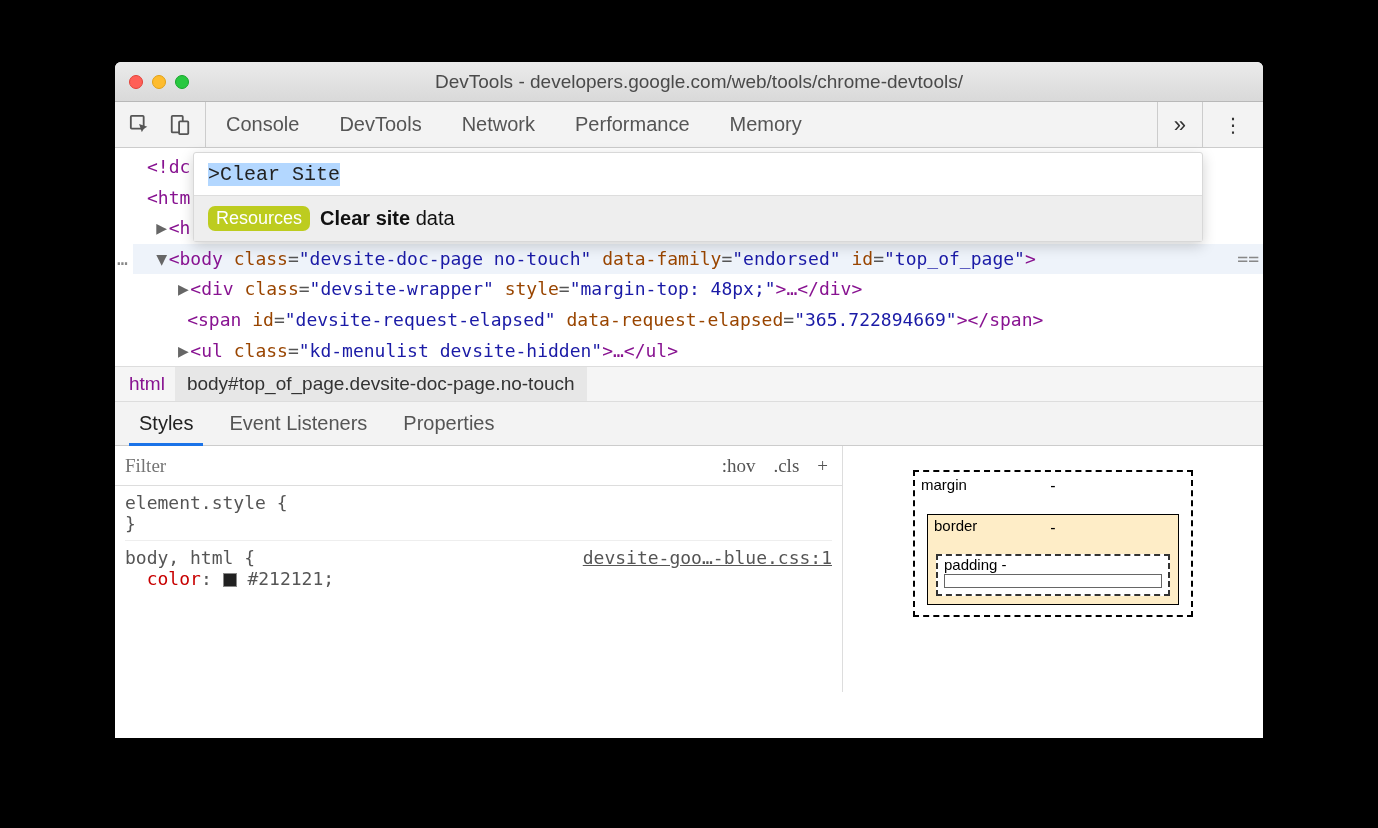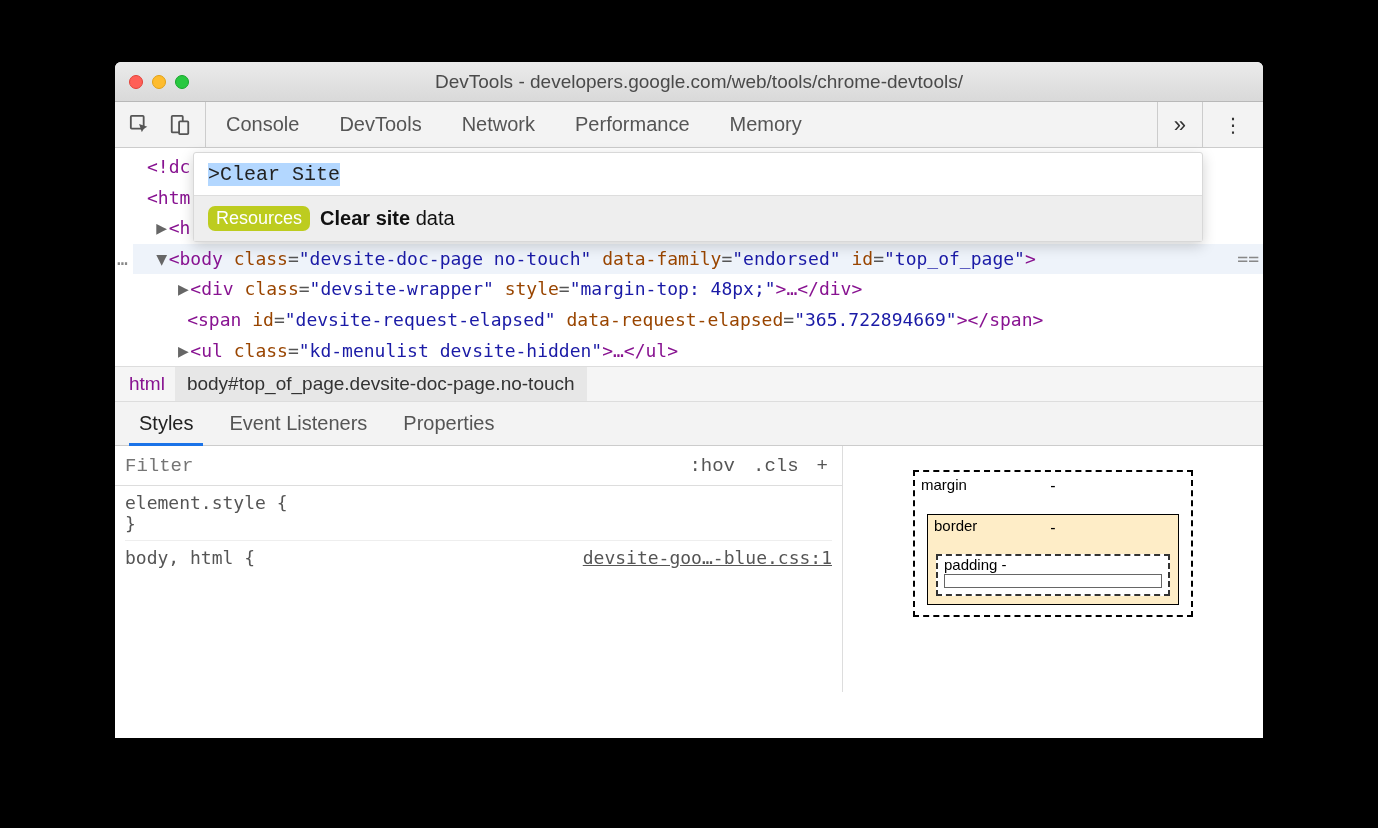--- a/index.html
+++ b/index.html
@@ -39,21 +39,21 @@
 .match b { font-weight:700;}
 .breadcrumb { height:36px; background:#f5f5f5; border-top:1px solid #ddd; border-bottom:1px solid #ddd; display:flex; align-items:center; font-size:19px; color:#555; padding-left:4px;}
 .bc1 { color:#881391; padding:0 10px;}
 .bc2 { background:#e7e7e7; padding:6px 12px; color:#333;}
 .sub-tabs { height:44px; border-bottom:1px solid #ccc; display:flex; align-items:center; padding:0 6px; background:#f3f3f3;}
 .sub-tab { padding:0 18px; font-size:20px; color:#555; height:100%; display:flex; align-items:center; position:relative;}
 .sub-tab.active { color:#222;}
 .sub-tab.active::after { content:""; position:absolute; left:8px; right:8px; bottom:-1px; height:3px; background:#1a73e8;}
 .panel { display:flex; height:246px;}
 .styles { flex:1; border-right:1px solid #ddd;}
-.filter { height:40px; border-bottom:1px solid #ddd; display:flex; align-items:center; font-family:Liberation Mono, monospace;gap:44px;}
+.filter { height:40px; border-bottom:1px solid #ddd; display:flex; align-items:center; font-family:Liberation Serif, serif;gap:44px;}
 .filter input { border:0; outline:0; font-size:19px; color:#777; padding-left:10px; flex:1; font-family:inherit; background:transparent;}
 .filter .ctrls { margin-left:auto; display:flex; gap:18px; padding-right:14px; color:#555; font-size:19px;}
 .style-body { font-family:Menlo,monospace; font-size:18px; color:#555; padding:6px 10px;}
 .rule-hdr { display:flex; justify-content:space-between; border-top:1px solid #eee; padding-top:6px; margin-top:6px;}
 .src { text-decoration:underline; color:#555;}
 .prop { color:#c80000;}
 .sw { display:inline-block; width:14px; height:14px; background:#212121; vertical-align:-2px; border:1px solid #888;}
 .boxmodel { width:420px; display:flex; align-items:flex-start; justify-content:center; padding-top:24px;}
 .bm-outer { border:2px dashed #000; padding:4px 12px 10px 12px; width:280px; position:relative;}
 .bm-outer .lab { position:absolute; top:4px; left:6px; font-size:15px;}
@@ -147,20 +147,21 @@
             <span>+</span>
           </div>
         </div>
         <div class="style-body">
           <div>element.style {</div>
           <div>}</div>
           <div class="rule-hdr">
             <span>body, html {</span>
             <span class="src">devsite-goo…-blue.css:1</span>
           </div>
+          <div>&nbsp;&nbsp;<span class="prop">color</span>: <span class="sw"></span> <span>#212121</span>;</div>
         </div>
       </div>
       <div class="boxmodel">
         <div class="bm-outer">
           <span class="lab">margin</span>
           <div class="bm-dash">-</div>
           <div class="bm-border">
             <span class="lab">border</span>
             <div class="bm-dash">-</div>
             <div class="bm-pad">

